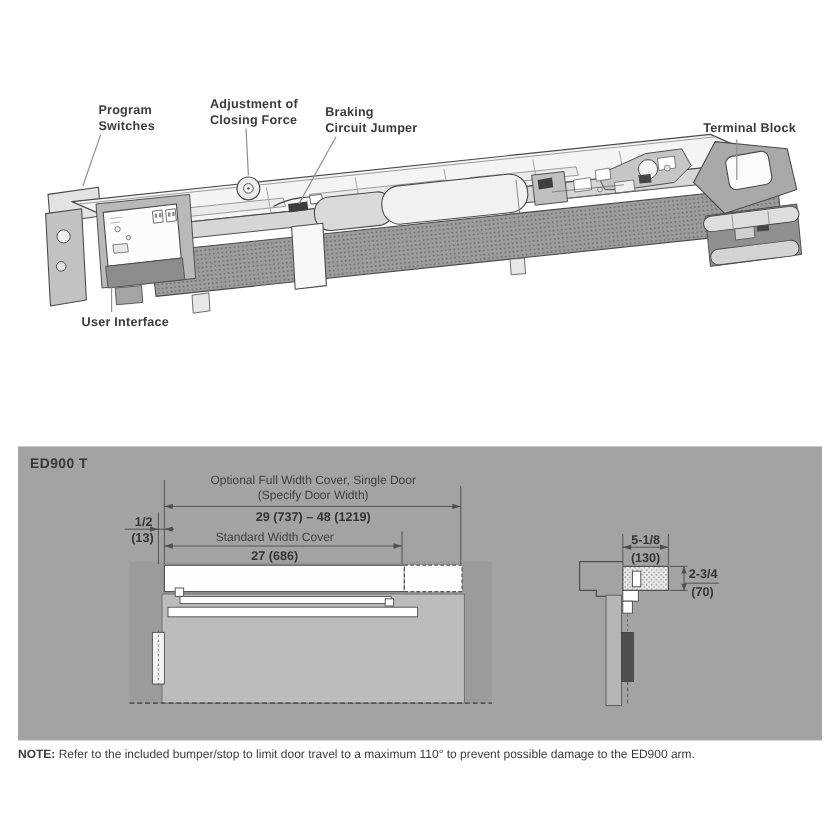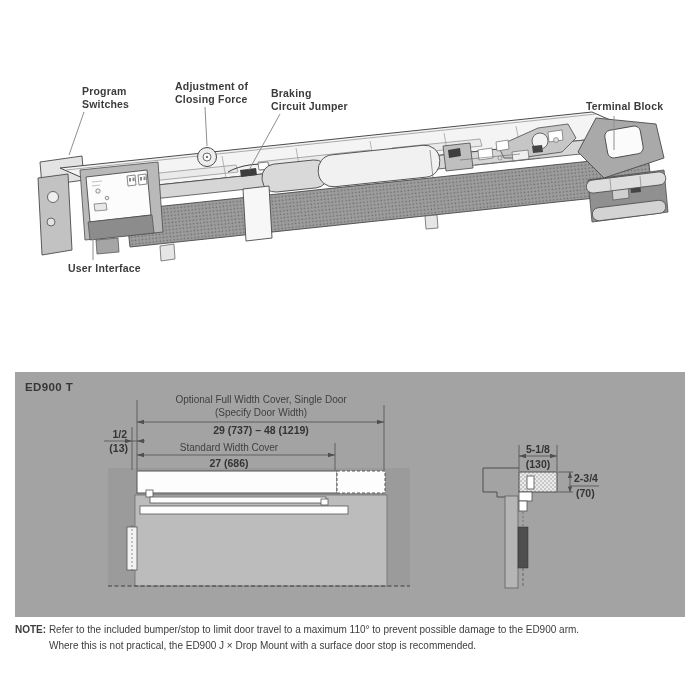--- a/index.html
+++ b/index.html
@@ -223,16 +223,15 @@
         <text class="dimb" x="538" y="468" text-anchor="middle">(130)</text>
         <text class="dimb" x="574" y="482">2-3/4</text>
         <text class="dimb" x="576" y="497">(70)</text>
       </g>
     </svg>
   </div>
 
   <div class="abs" id="note">
     <div><span class="lbl">NOTE:</span>
       <span>Refer to the included bumper/stop to limit door travel to a maximum 110° to prevent possible damage to the ED900 arm.</span></div>
-    <div class="l2">Where this is not practical, the ED900 J × Drop Mount with a surface door stop is recommended.</div>
   </div>
 
 </div>
 
 </body></html>

